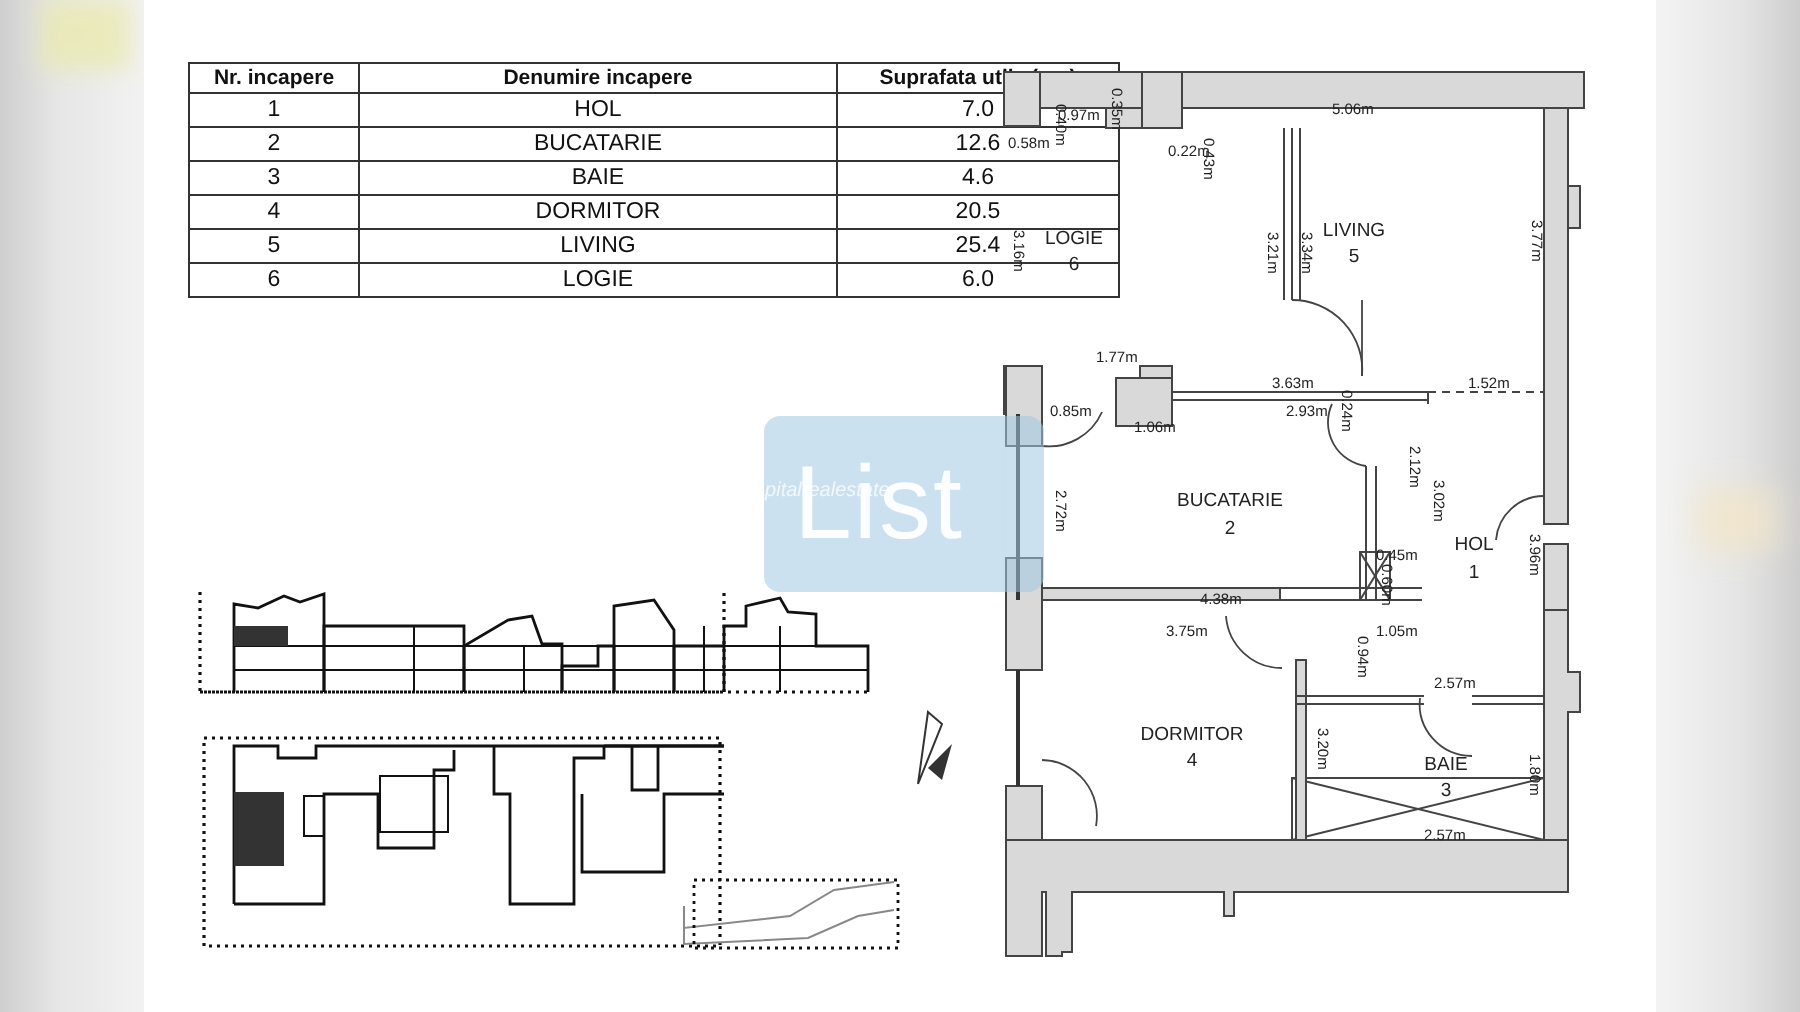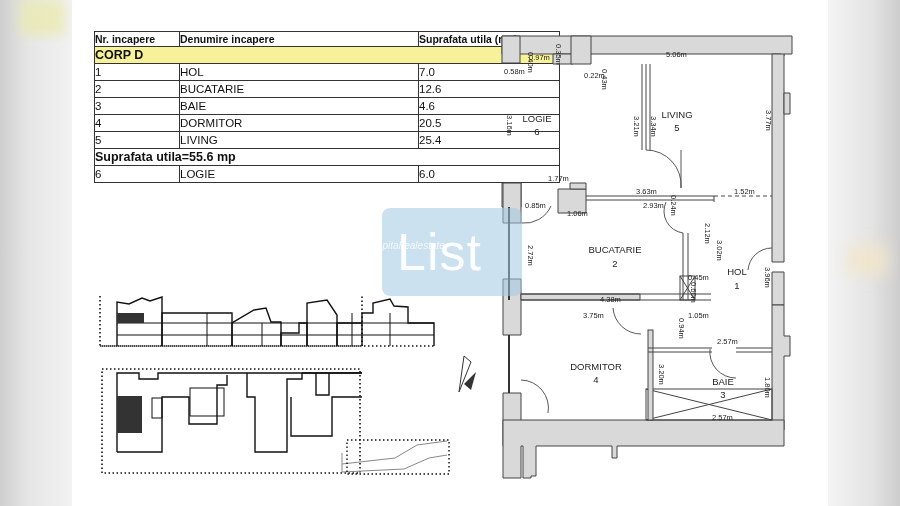--- a/index.html
+++ b/index.html
@@ -5,21 +5,21 @@
   html,body{margin:0;padding:0;}
   body{width:900px;height:506px;overflow:hidden;background:#d9d9d9;position:relative;font-family:"Liberation Sans",sans-serif;}
   .blur-left{position:absolute;left:0;top:0;width:72px;height:506px;background:linear-gradient(90deg,#cfcfcf 0%,#e6e6e6 40%,#f2f2f2 100%);}
   .blur-left .glow{position:absolute;left:20px;top:0;width:45px;height:35px;background:#eaeab0;filter:blur(6px);opacity:.8;}
   .blur-right{position:absolute;left:828px;top:0;width:72px;height:506px;background:linear-gradient(90deg,#f4f4f4 0%,#e4e4e4 60%,#cdcdcd 100%);}
   .blur-right .glow{position:absolute;left:20px;top:245px;width:40px;height:30px;background:#f3e6c8;filter:blur(8px);opacity:.8;}
   .sheet{position:absolute;left:72px;top:0;width:756px;height:506px;background:#ffffff;overflow:hidden;}
 
   
   .tbl{position:absolute;left:22px;top:31px;width:466px;border-collapse:collapse;font-size:11.5px;color:#111;}
-  .tbl td,.tbl th{border:1px solid #333;padding:0;height:16px;line-height:16px;text-align:left;}
+  .tbl td,.tbl th{border:1px solid #333;padding:0;height:16px;line-height:16px;text-align:center;}
   .tbl th{font-weight:bold;font-size:10.5px;height:14px;line-height:14px;}
   .tbl .yellow{background:#f7f29a;font-weight:bold;font-size:12.5px;}
   .tbl .bold{font-weight:bold;font-size:12.5px;}
   .tbl .c1{width:84px;}.tbl .c2{width:168px;}.tbl .c3{width:140px;}
 
   
   .wm{position:absolute;left:310px;top:208px;width:140px;height:88px;background:rgba(160,200,225,.55);border-radius:8px;}
   .wm-text{position:absolute;left:325px;top:222px;font-size:52px;font-weight:normal;color:rgba(255,255,255,.92);letter-spacing:1px;}
   .wm-sub{position:absolute;left:300px;top:240px;font-size:10px;color:rgba(255,255,255,.75);font-style:italic;}
 
@@ -40,23 +40,20 @@
 <div class="sheet">
 
   <table class="tbl">
     <tbody>
         <tr>
       <th class="c1">Nr. incapere</th>
       <th class="c2" colspan="2">Denumire incapere</th>
       <th class="c3">Suprafata utila (mp)</th>
     </tr>
     <tr>
-          <td colspan="4" class="yellow">CORP D</td>
-        </tr>
-    <tr>
       <td colspan="2">1</td>
       <td>HOL</td>
       <td>7.0</td>
     </tr>
     <tr>
       <td colspan="2">2</td>
       <td>BUCATARIE</td>
       <td>12.6</td>
     </tr>
     <tr>
@@ -67,23 +64,20 @@
     <tr>
       <td colspan="2">4</td>
       <td>DORMITOR</td>
       <td>20.5</td>
     </tr>
     <tr>
       <td colspan="2">5</td>
       <td>LIVING</td>
       <td>25.4</td>
     </tr>
-    <tr>
-          <td colspan="4" class="bold">Suprafata utila=55.6 mp</td>
-        </tr>
     <tr>
       <td colspan="2">6</td>
       <td>LOGIE</td>
       <td>6.0</td>
     </tr>
   </tbody>
     </table>
 
   <svg class="plan" width="756" height="506" viewBox="0 0 756 506">
 

